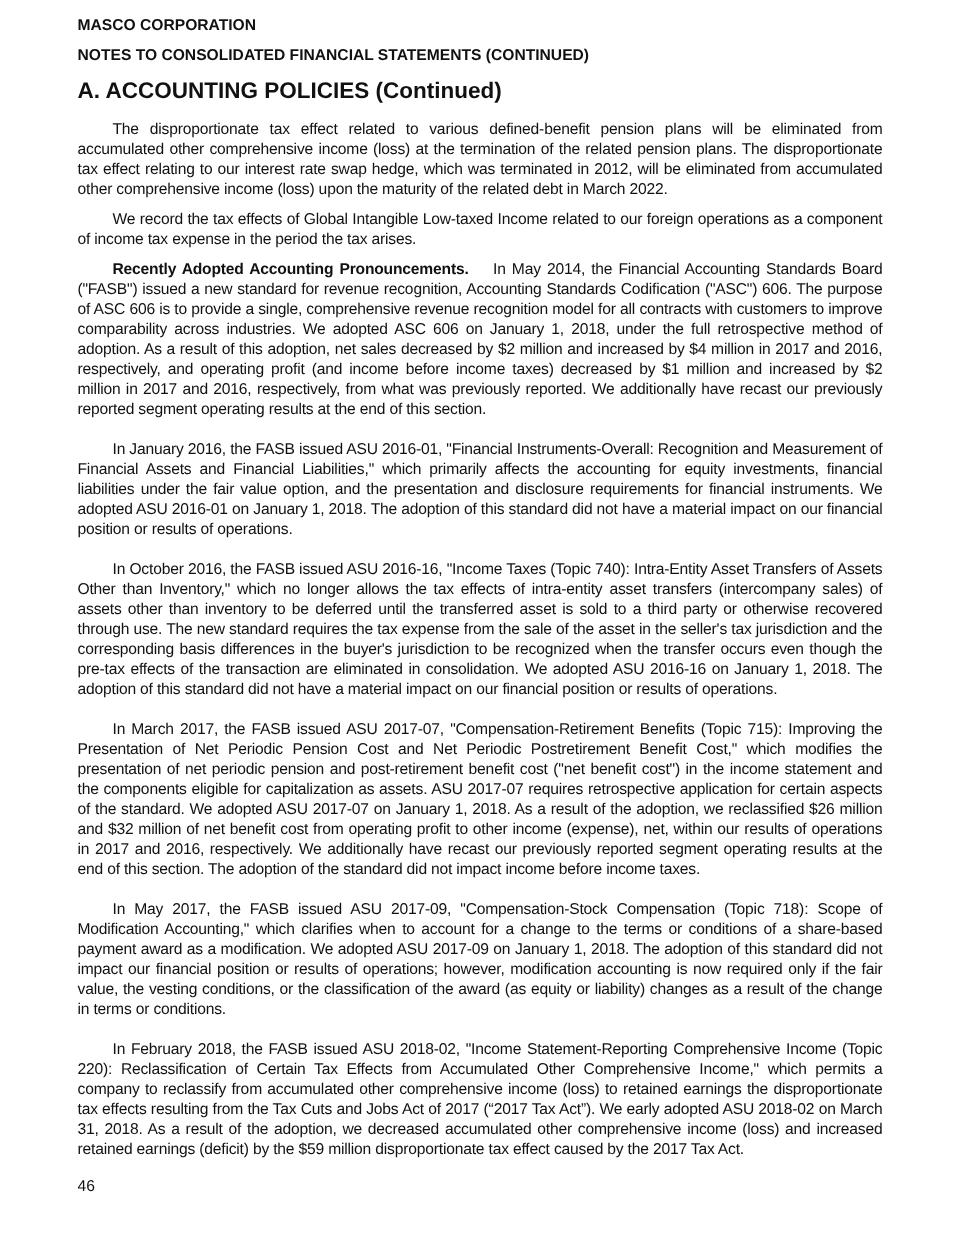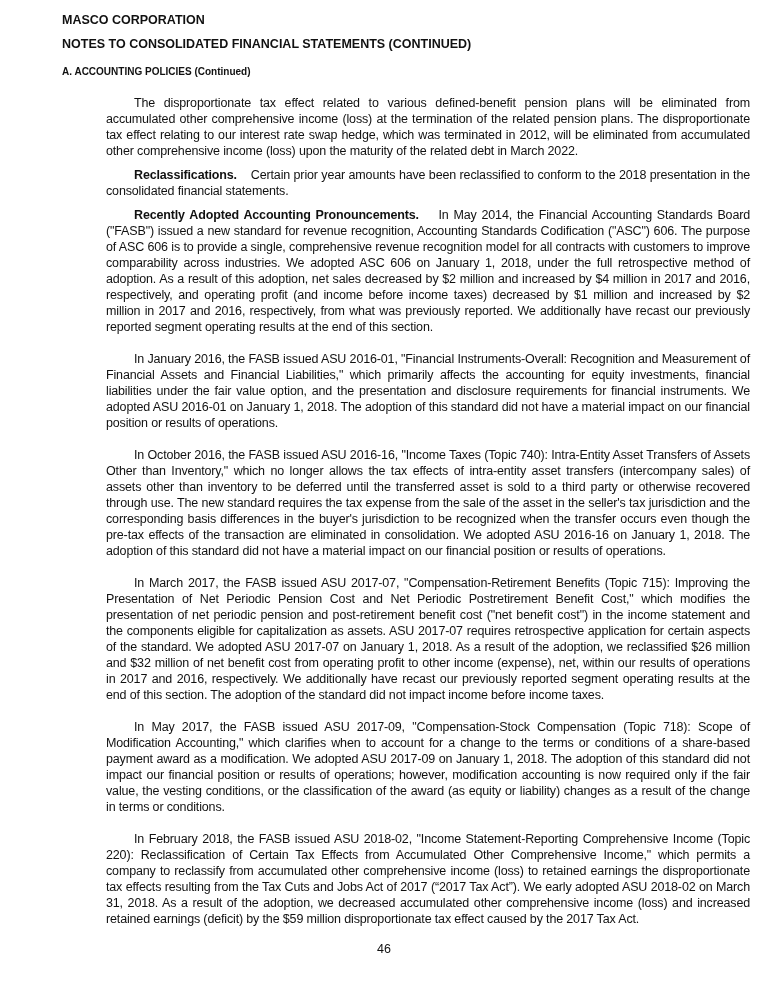--- a/index.html
+++ b/index.html
@@ -33,65 +33,62 @@
       width: 644px;
       font-weight: bold;
       font-size: 12.5px;
       line-height: 16px;
     }
     .section {
       position: absolute;
       top: 64px;
       left: 0;
       font-weight: bold;
-      font-size: 10px;
+      font-size: 18px;
       line-height: 16px;
     }
     .body {
       position: absolute;
       top: 95px;
       left: 0;
       width: 644px;
-      margin-left: 44px;
     }
     p {
       margin: 0 0 8px 0;
       font-size: 12.5px;
       line-height: 16px;
       text-align: justify;
       text-indent: 28px;
       letter-spacing: -0.15px;
     }
     p.gap { margin-bottom: 16px; }
     .lead { font-weight: bold; }
     .pagenum {
       position: absolute;
       top: 941px;
       left: 0;
       width: 644px;
-      text-align: center;
       font-size: 12.5px;
       line-height: 16px;
     }
   </style>
 </head>
 <body>
 
 <div class="page">
   <div class="company">MASCO CORPORATION</div>
   <div class="subtitle">NOTES TO CONSOLIDATED FINANCIAL STATEMENTS (CONTINUED)</div>
   <div class="section">A. ACCOUNTING POLICIES (Continued)</div>
 
   <div class="body">
     <p>
       <span>The disproportionate tax effect related to various defined-benefit pension plans will be eliminated from accumulated other comprehensive income (loss) at the termination of the related pension plans. The disproportionate tax effect relating to our interest rate swap hedge, which was terminated in 2012, will be eliminated from accumulated other comprehensive income (loss) upon the maturity of the related debt in March 2022.</span>
     </p>
     <p>
-      <span class="lead">Reclassifications.</span>&nbsp;&nbsp;&nbsp;
-      <span>Certain prior year amounts have been reclassified to conform to the 2018 presentation in the consolidated financial statements.</span>
+      <span>We record the tax effects of Global Intangible Low-taxed Income related to our foreign operations as a component of income tax expense in the period the tax arises.</span>
     </p>
     <p class="gap">
       <span class="lead">Recently Adopted Accounting Pronouncements.</span>&nbsp;&nbsp;&nbsp;
       <span>In May 2014, the Financial Accounting Standards Board ("FASB") issued a new standard for revenue recognition, Accounting Standards Codification ("ASC") 606. The purpose of ASC 606 is to provide a single, comprehensive revenue recognition model for all contracts with customers to improve comparability across industries. We adopted ASC 606 on January 1, 2018, under the full retrospective method of adoption. As a result of this adoption, net sales decreased by $2 million and increased by $4 million in 2017 and 2016, respectively, and operating profit (and income before income taxes) decreased by $1 million and increased by $2 million in 2017 and 2016, respectively, from what was previously reported. We additionally have recast our previously reported segment operating results at the end of this section.</span>
     </p>
     <p class="gap">
       <span>In January 2016, the FASB issued ASU 2016-01, "Financial Instruments-Overall: Recognition and Measurement of Financial Assets and Financial Liabilities," which primarily affects the accounting for equity investments, financial liabilities under the fair value option, and the presentation and disclosure requirements for financial instruments. We adopted ASU 2016-01 on January 1, 2018. The adoption of this standard did not have a material impact on our financial position or results of operations.</span>
     </p>
     <p class="gap">
       <span>In October 2016, the FASB issued ASU 2016-16, "Income Taxes (Topic 740): Intra-Entity Asset Transfers of Assets Other than Inventory," which no longer allows the tax effects of intra-entity asset transfers (intercompany sales) of assets other than inventory to be deferred until the transferred asset is sold to a third party or otherwise recovered through use. The new standard requires the tax expense from the sale of the asset in the seller's tax jurisdiction and the corresponding basis differences in the buyer's jurisdiction to be recognized when the transfer occurs even though the pre-tax effects of the transaction are eliminated in consolidation. We adopted ASU 2016-16 on January 1, 2018. The adoption of this standard did not have a material impact on our financial position or results of operations.</span>

